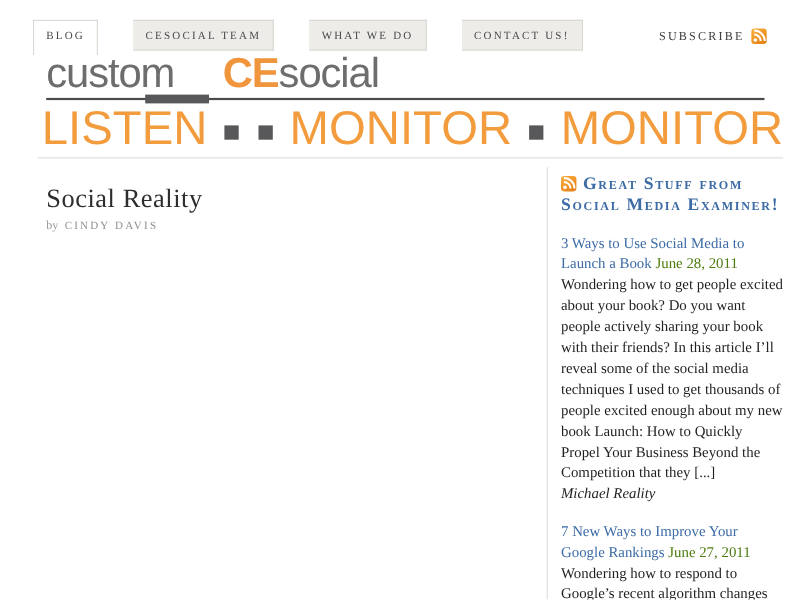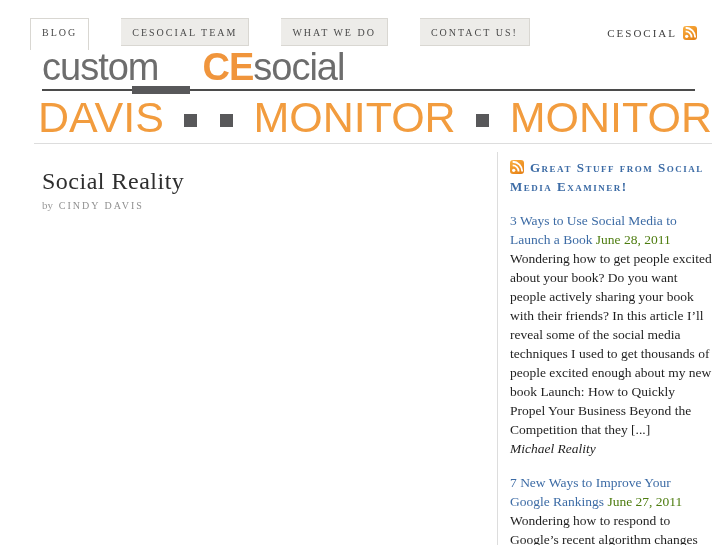--- a/index.html
+++ b/index.html
@@ -102,21 +102,21 @@
   }
   
   .sidebar-border {
     position: absolute; left: 497px; top: 152px;
     width: 1px; height: 393px; background: #dddddd;
   }
   .sidebar {
     position: absolute; left: 510px; top: 158px; width: 202px;
   }
   .side-heading {
-    font-size: 13px; font-weight: bold;
+    font-size: 16px; font-weight: bold;
     font-variant: small-caps;
     letter-spacing: 1.5px;
     color: #3c6ba5;
     line-height: 19px;
     cursor: pointer;
   }
   .side-heading .rss-badge {
     vertical-align: -2px; margin-right: 6px;
   }
   .side-post { margin-top: 15px; font-size: 13.5px; line-height: 19px; color: #1f1f1f; }
@@ -128,38 +128,38 @@
 </style>
 </head>
 <body>
 
 <div class="nav-row">
   <span class="tab active">BLOG</span>
   <span class="tab">CESOCIAL TEAM</span>
   <span class="tab">WHAT WE DO</span>
   <span class="tab">CONTACT US!</span>
   <span class="subscribe">
-    <span>CESOCIAL</span>
+    <span>SUBSCRIBE</span>
     <span class="rss-badge">
       <svg viewBox="0 0 16 16">
         <circle cx="4.2" cy="11.8" r="1.9" fill="#fff"></circle>
         <path d="M3 6.2 a6.8 6.8 0 0 1 6.8 6.8" stroke="#fff" stroke-width="2.1" fill="none"></path>
         <path d="M3 2 a11 11 0 0 1 11 11" stroke="#fff" stroke-width="2.1" fill="none"></path>
       </svg>
     </span>
   </span>
 </div>
 
 <div class="logo"><span>custom</span><span class="accent">CE</span><span>social</span></div>
 <div class="logo-rule">
   <span class="thick"></span>
 </div>
 
 <div class="tagline">
-  <span>DAVIS</span>
+  <span>LISTEN</span>
   <span class="tag-square"></span>
   <span class="tag-square"></span>
   <span>MONITOR</span>
   <span class="tag-square"></span>
   <span>MONITOR</span>
 </div>
 <div class="rule-light"></div>
 
 <h1 class="article-title">Social Reality</h1>
 <div class="byline">

